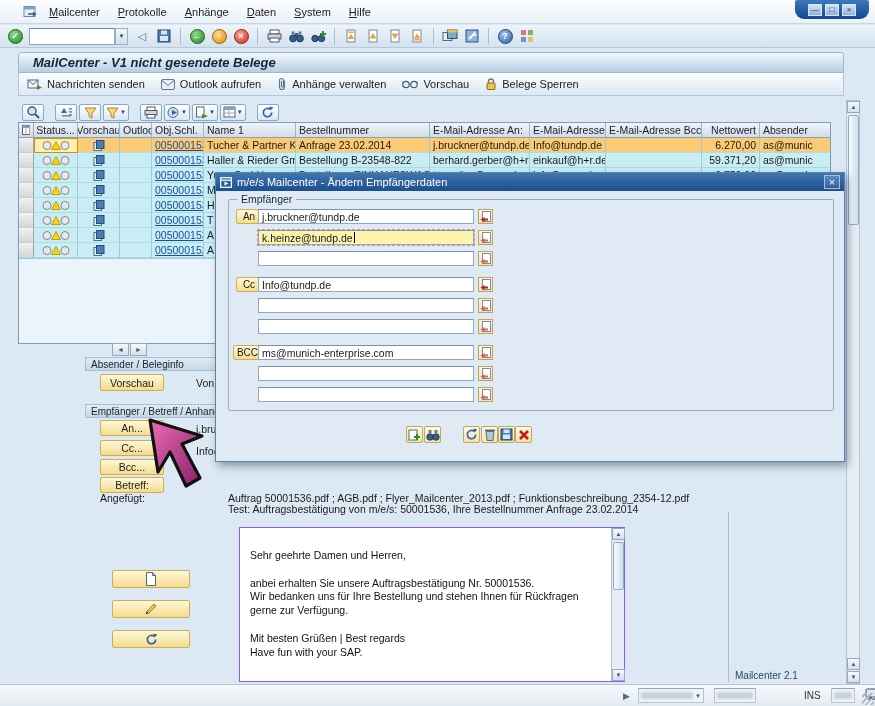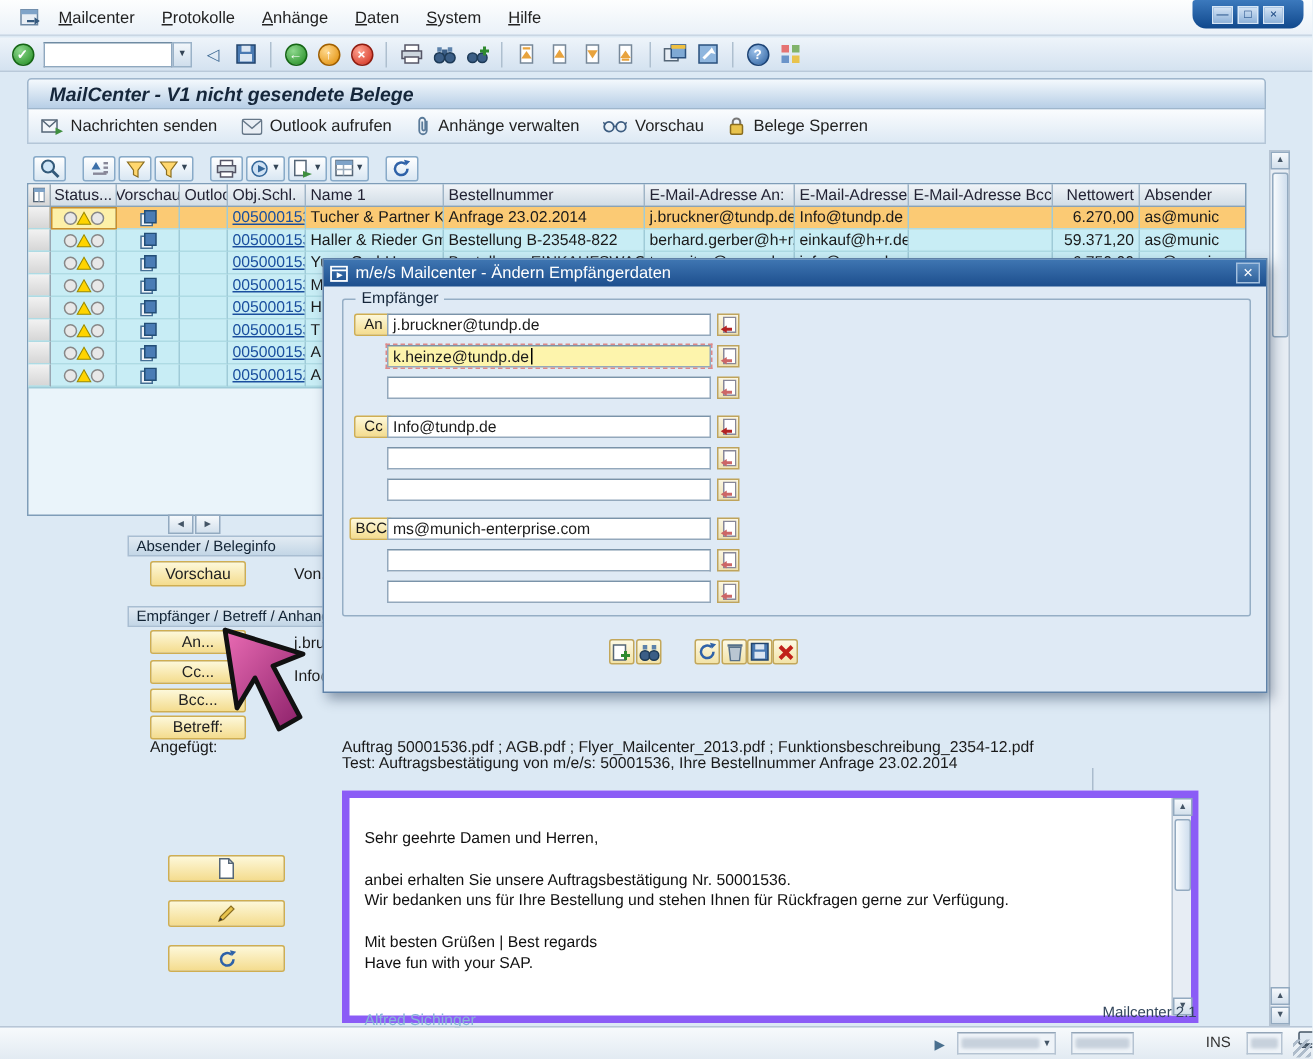--- a/index.html
+++ b/index.html
@@ -1,21 +1,21 @@
 <!DOCTYPE html>
 <html><head>
 <meta charset="utf-8">
 <style>
   html,body{margin:0;padding:0;}
   *{box-sizing:border-box;}
   .window{position:relative;width:875px;height:706px;background:#dce9f4;font-family:"Liberation Sans",sans-serif;overflow:hidden;color:#1a1a1a;}
   .abs{position:absolute;}
 
   
-  .menubar{position:absolute;left:0;top:0;width:875px;height:24px;background:linear-gradient(#fdfefe,#eaf1f8);border-bottom:1px solid #c9d6e3;display:flex;align-items:center;padding-left:10px;}
+  .menubar{position:absolute;left:0;top:0;width:875px;height:24px;background:linear-gradient(#fdfefe,#eaf1f8);border-bottom:1px solid #c9d6e3;display:flex;align-items:center;padding-left:20px;}
   .menu-item{display:inline-block;padding:3px 9px;font-size:11px;color:#222;}
   .menu-item::first-letter{text-decoration:underline;}
   .win-controls{position:absolute;right:6px;top:0;width:74px;height:19px;background:linear-gradient(#3b79bd,#10488c);border-radius:2px 2px 9px 9px;display:flex;align-items:center;justify-content:center;gap:3px;}
   .wc-btn{width:14px;height:12px;background:linear-gradient(#d4e3f4,#8fb3da);border:1px solid #d8e7f7;color:#0d3c7a;font-size:8px;line-height:1;display:flex;align-items:center;justify-content:center;}
 
   
   .toolbar{position:absolute;left:0;top:25px;width:875px;height:23px;background:linear-gradient(#eef4fa,#d4e2f0);border-bottom:1px solid #b9c9d9;display:flex;align-items:center;padding-left:5px;gap:2px;}
   .tsep{width:1px;height:17px;background:#aebfcf;margin:0 4px;flex:none;}
   .ti{width:20px;height:20px;display:flex;align-items:center;justify-content:center;flex:none;}
   .circle{width:15px;height:15px;border-radius:50%;color:#fff;font-size:9px;font-weight:bold;display:flex;align-items:center;justify-content:center;line-height:1;}
@@ -62,21 +62,21 @@
   .grid-empty{height:85px;border-top:1px solid #9fcbd8;}
 
   .hscroll-btn{position:absolute;width:17px;height:13px;background:linear-gradient(#f6f9fc,#d3e0ec);border:1px solid #93aac0;font-size:7px;color:#456;display:flex;align-items:center;justify-content:center;}
 
   
   .sect-h{position:absolute;height:14px;background:linear-gradient(#e2ebf3,#c3d6e6);border:1px solid #a9bed2;font-size:10px;color:#123;padding:0 5px;display:flex;align-items:center;}
   .ybtn{background:linear-gradient(#fdf8da,#f4dc8e);border:1px solid #cfae52;border-radius:2px;font-size:10.5px;color:#222;display:flex;align-items:center;justify-content:center;}
   .plabel{position:absolute;font-size:10.5px;color:#1a1a1a;white-space:nowrap;}
 
   
-  .textarea{position:absolute;left:228px;top:527px;width:571px;height:155px;background:#fff;border:5px solid #8b5cf6;}
+  .textarea{position:absolute;left:239px;top:527px;width:386px;height:155px;background:#fff;border:1px solid #8b5cf6;}
   .ta-body{position:absolute;left:10px;top:7px;right:18px;font-size:10.5px;line-height:1.32;white-space:pre-line;color:#111;}
   .sig-name{font-size:10.5px;color:#86b6d7;margin-top:10px;}
   .sig-lines{font-size:8.8px;line-height:1.22;white-space:pre-line;color:#222;margin-top:2px;}
   .vscroll{position:absolute;top:0;right:0;width:13px;height:100%;background:#e7edf4;border-left:1px solid #b5c3d2;}
   .vs-btn{width:13px;height:12px;background:linear-gradient(#f6f9fc,#d3e0ec);border:1px solid #93aac0;font-size:6px;color:#456;display:flex;align-items:center;justify-content:center;}
   .vs-thumb{width:11px;margin:1px;background:linear-gradient(90deg,#f8fbfd,#cfdeee);border:1px solid #93aac0;border-radius:2px;}
 
   
   .dialog{position:absolute;left:215px;top:172px;width:630px;height:290px;background:#dfeaf5;border:1px solid #5f82a8;box-shadow:3px 4px 8px rgba(30,50,80,.45);z-index:50;}
   .dlg-title{height:18px;background:linear-gradient(#3f76b2,#1c4e8d);display:flex;align-items:center;gap:5px;padding:0 4px;}

